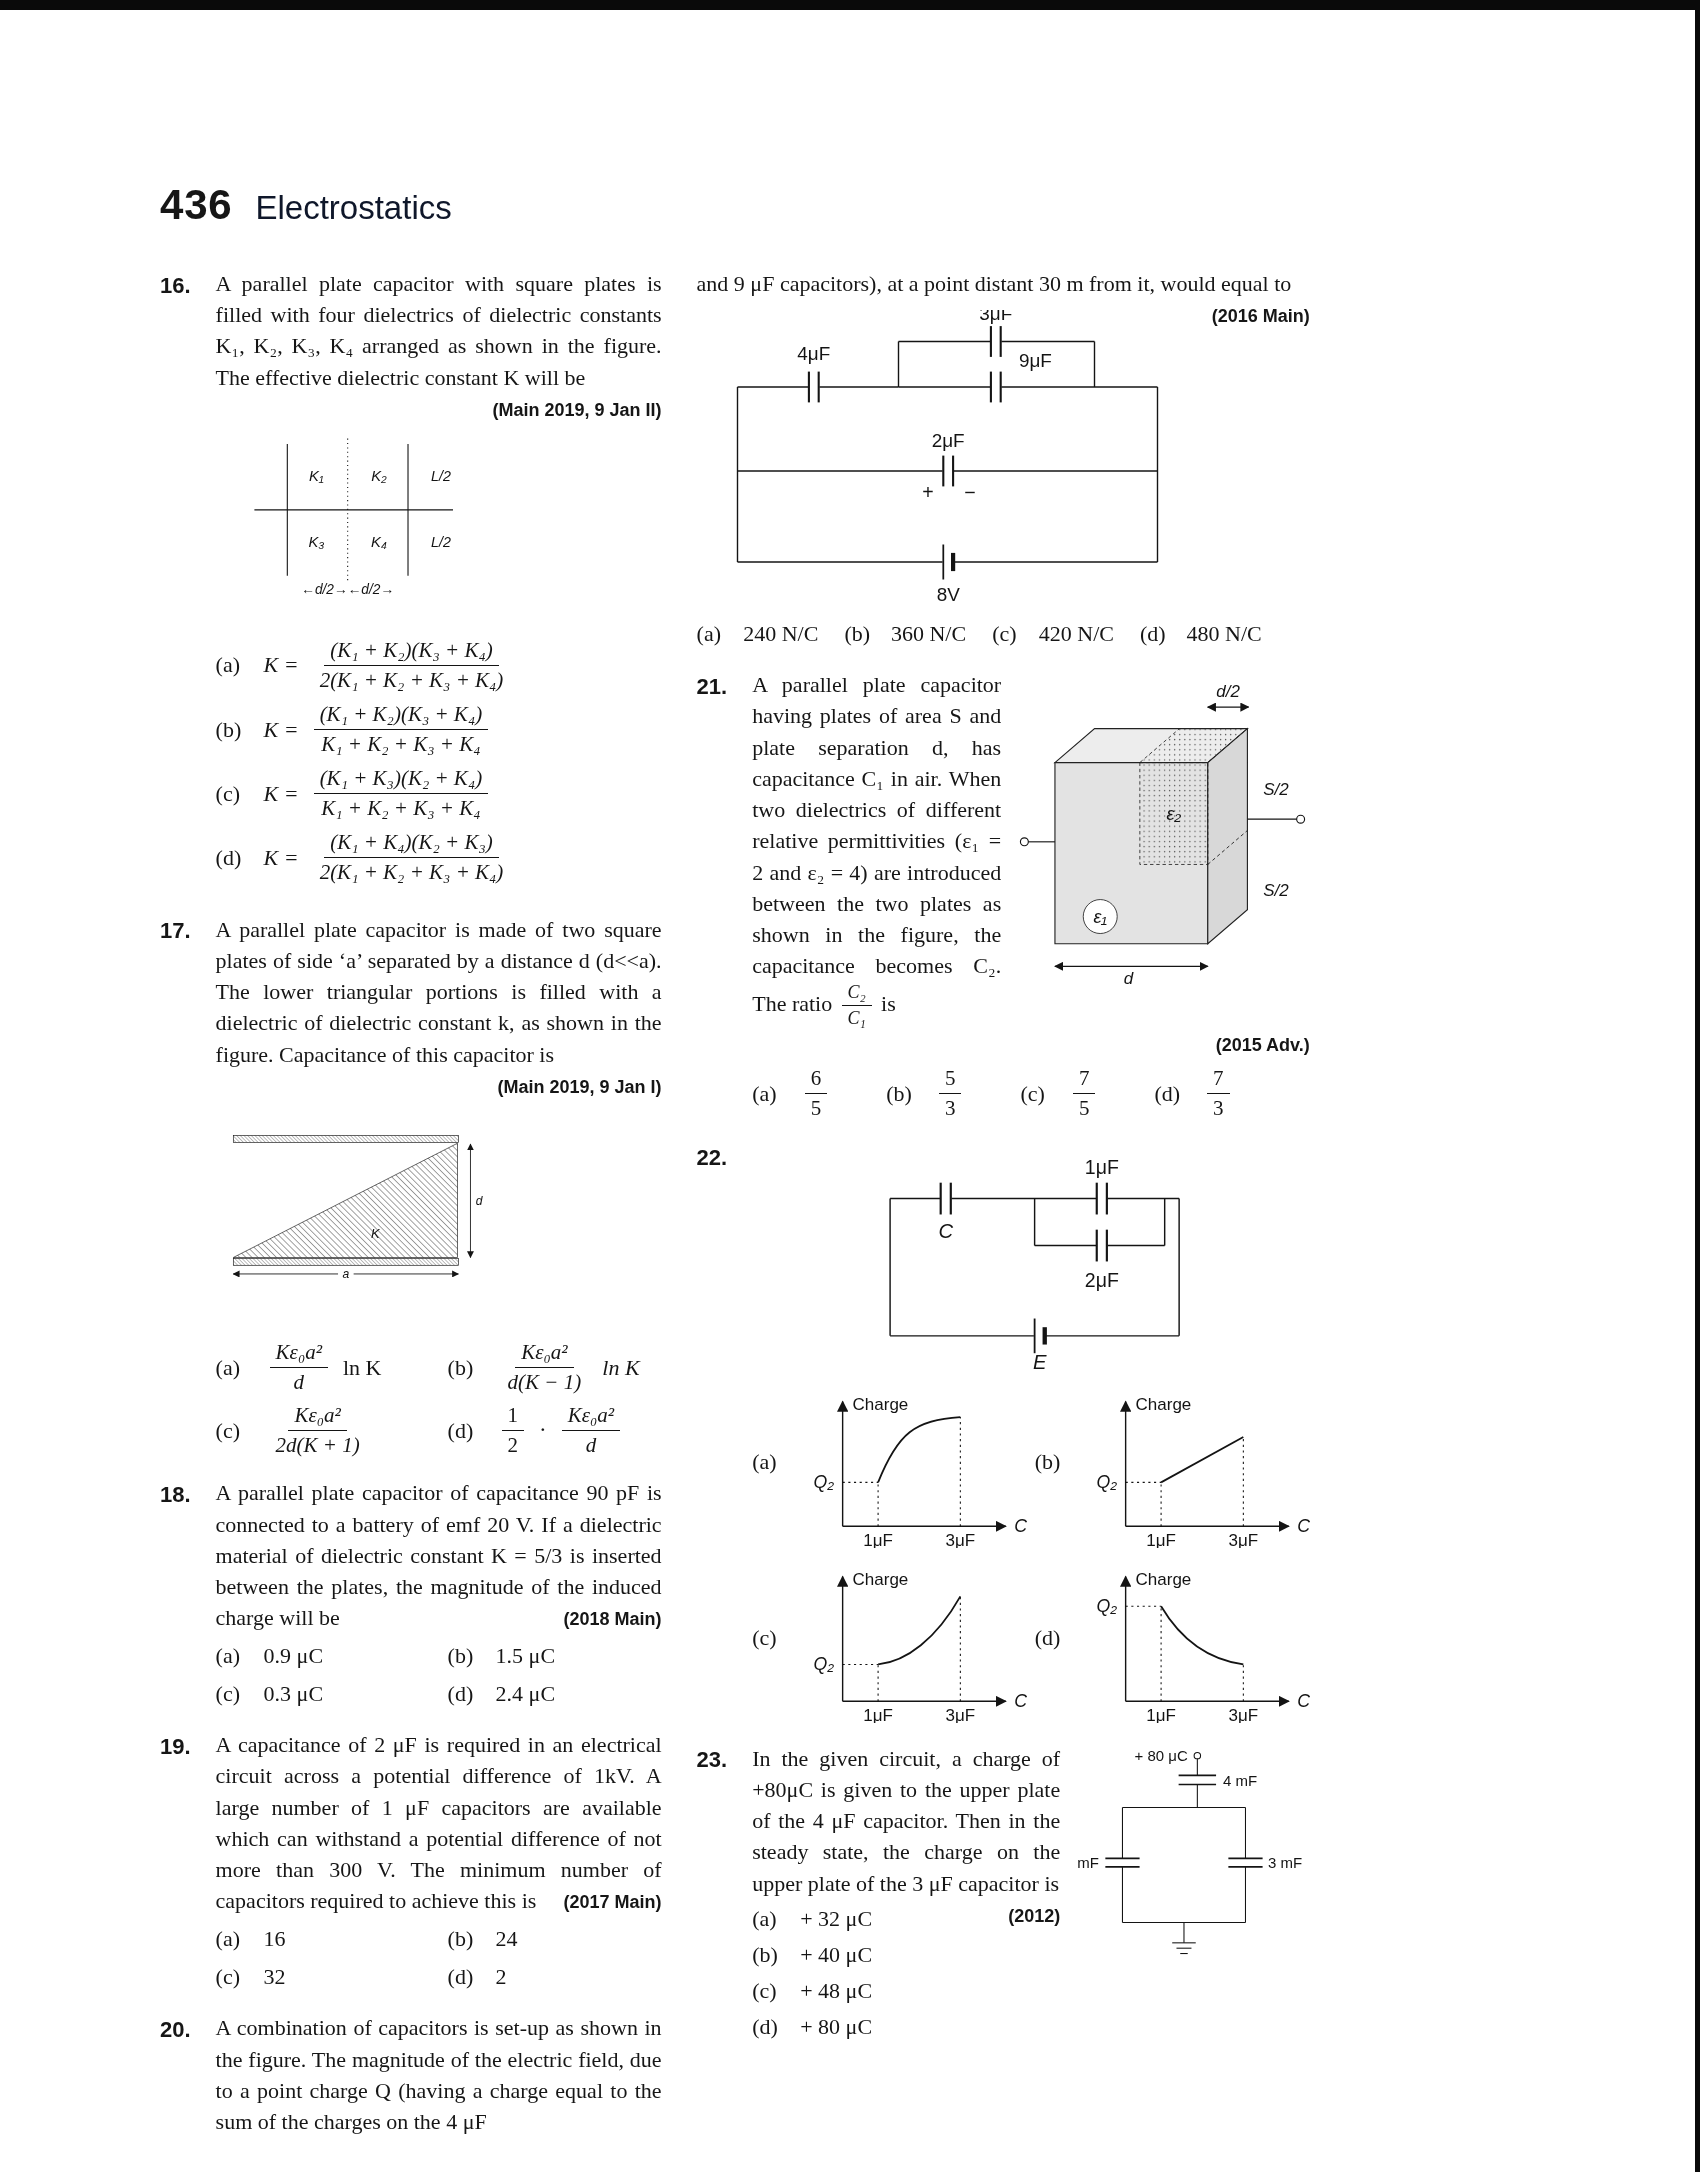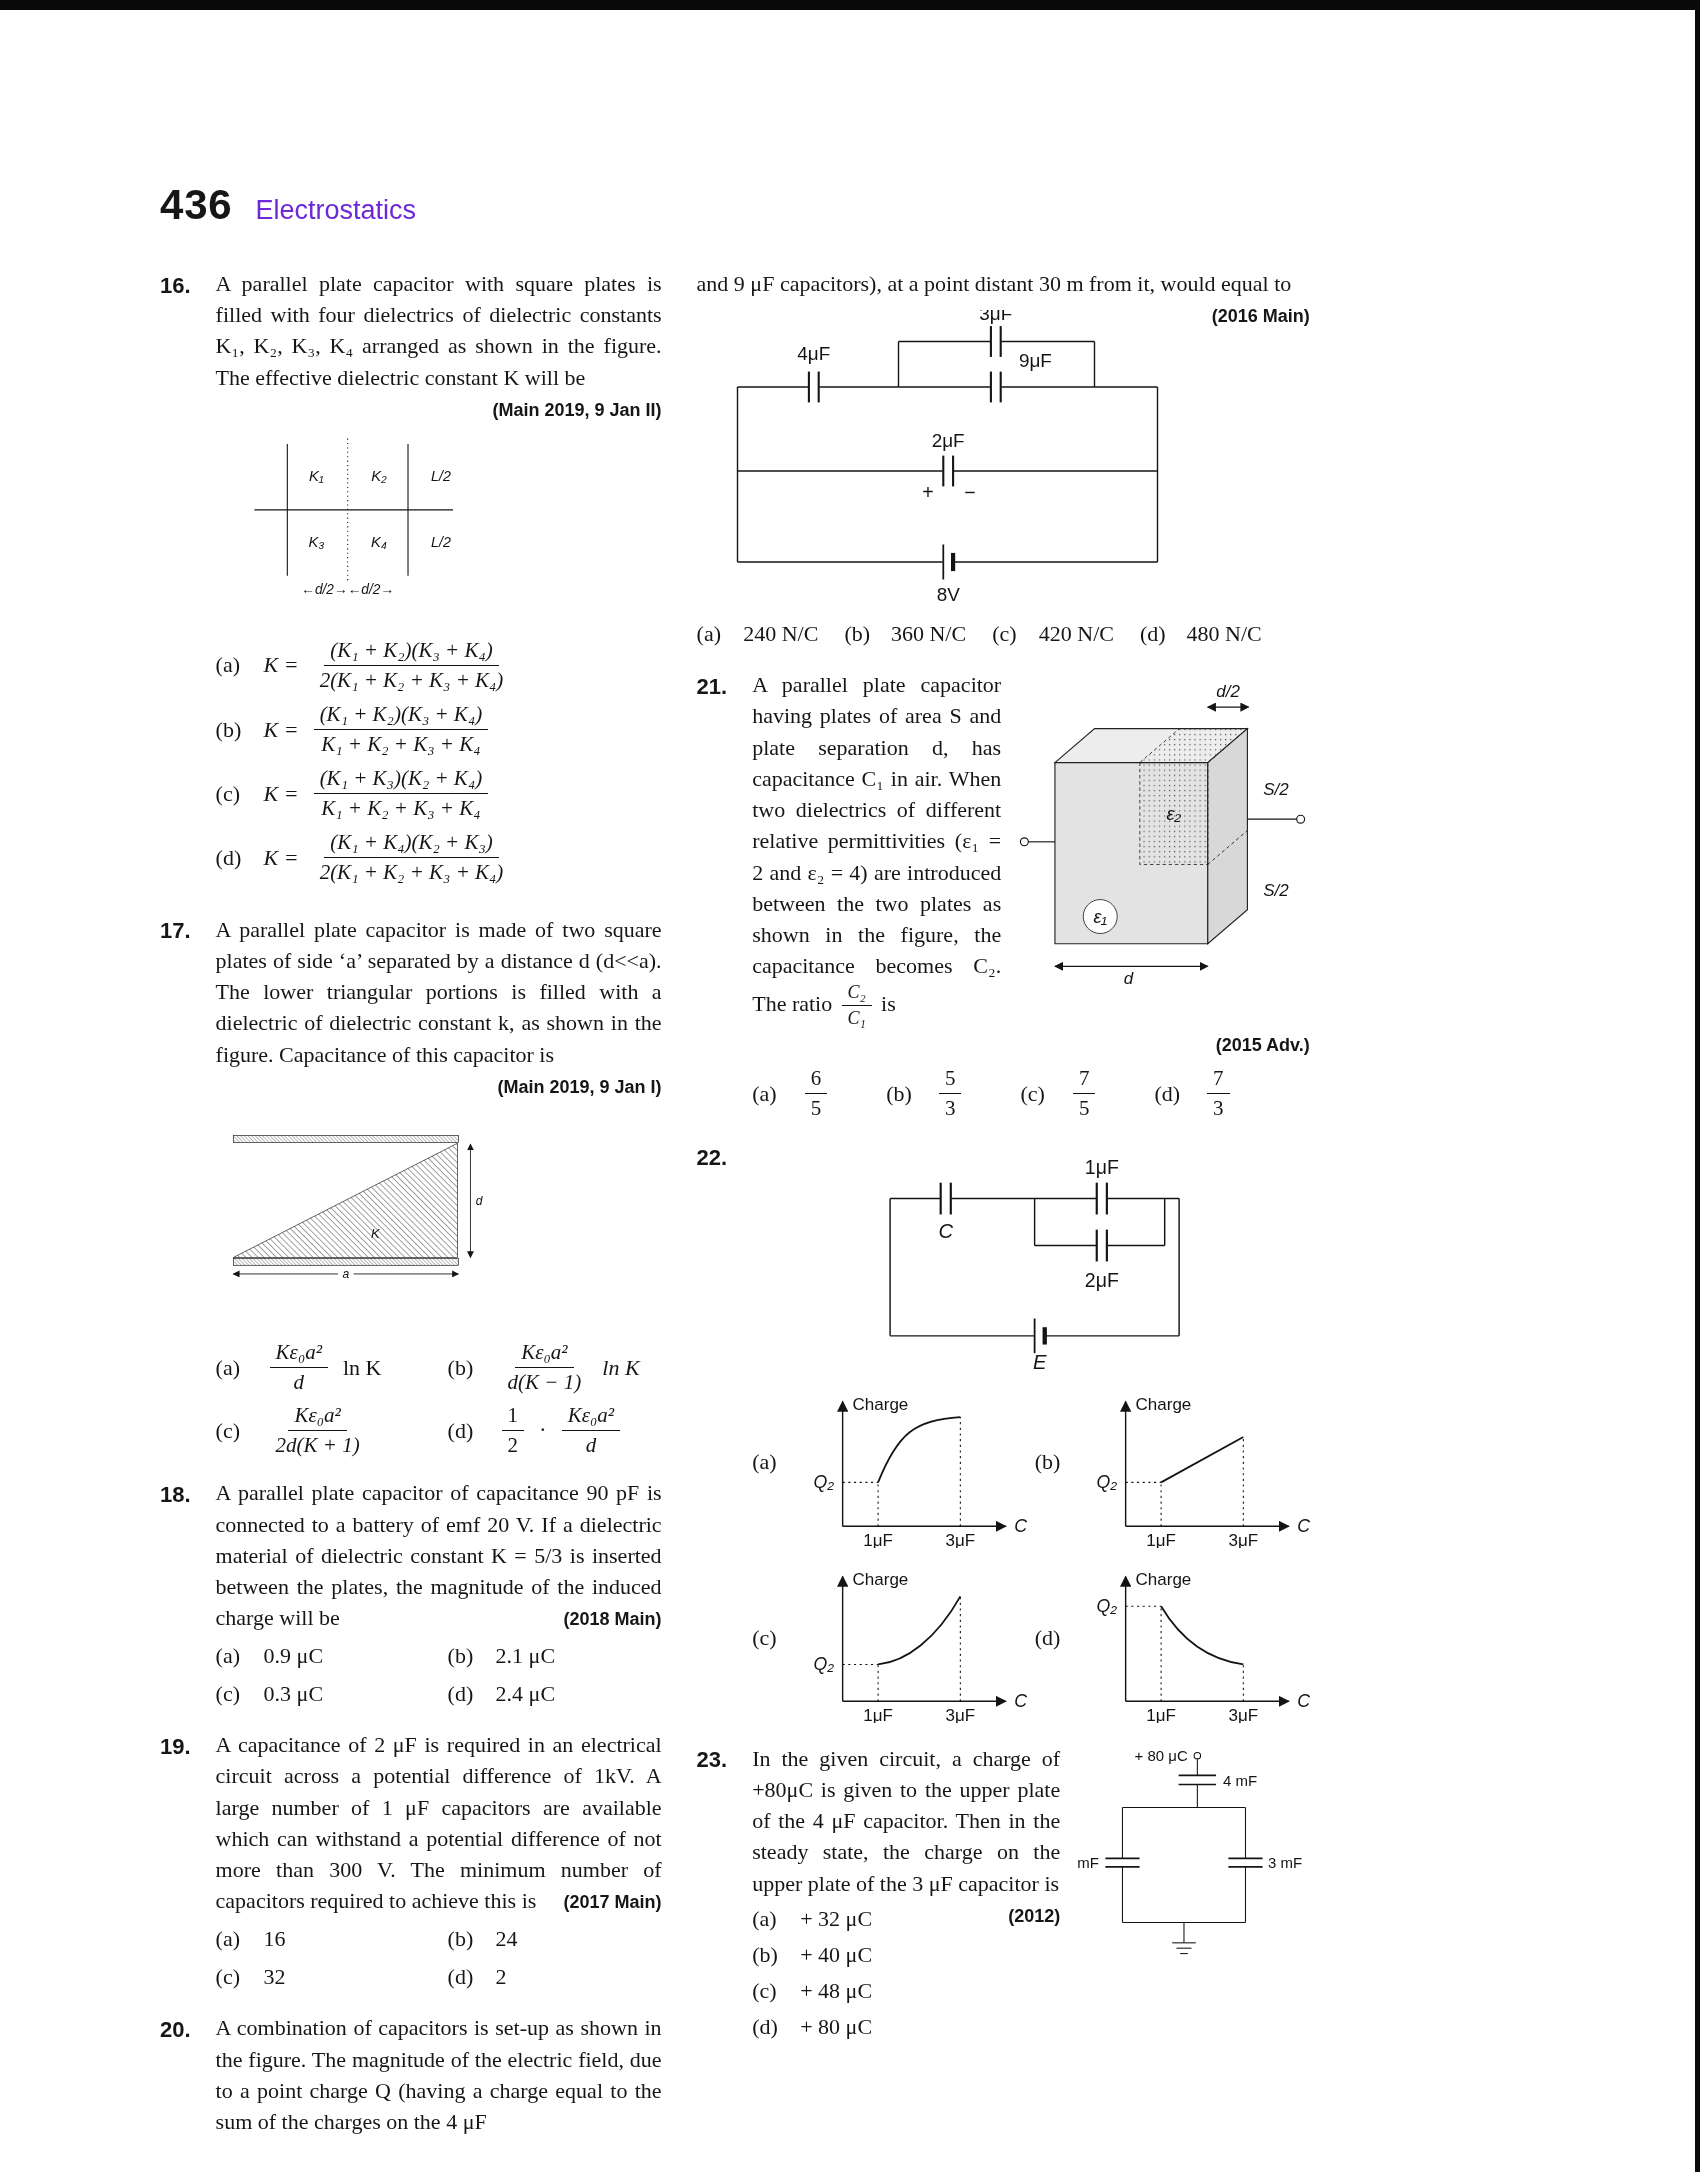--- a/index.html
+++ b/index.html
@@ -7,21 +7,21 @@
   body { font-family:"Liberation Serif","DejaVu Serif",serif; color:#161616; overflow:hidden; }
 
   .scan-top   { position:absolute; left:0; top:0; width:1700px; height:9.8px; background:#0a0a0a; }
   .scan-right { position:absolute; right:0; top:0; width:5.3px; height:2172px; background:#0a0a0a; }
 
   .page { position:relative; width:1452px; height:2172px; padding:181px 151px 30px 160px; }
 
   .page-header { display:flex; align-items:baseline; gap:23px; margin-bottom:39px;
                  font-family:"Liberation Sans","DejaVu Sans",sans-serif; }
   .page-num { font-size:42px; font-weight:bold; letter-spacing:0.8px; }
-  .chapter-title { font-size:27px; color:#6d28d9; }
+  .chapter-title { font-size:33px; color:#0f172a; }
 
   .columns { display:flex; gap:35px; }
   .col { width:672px; }
 
   .question { display:flex; gap:10.6px; margin-bottom:19.6px; font-size:22px; line-height:1.42; }
   .qnum { flex:none; width:45px; font-weight:bold; font-family:"Liberation Sans","DejaVu Sans",sans-serif; font-size:22px; padding-top:1.5px; }
   .qbody { flex:1; min-width:0; }
   .qpara { text-align:justify; }
   .tag { float:right; font-family:"Liberation Sans","DejaVu Sans",sans-serif; font-weight:bold; font-size:18px; margin-left:13.6px; position:relative; top:5px; }
   .tagline { text-align:right; font-family:"Liberation Sans","DejaVu Sans",sans-serif; font-weight:bold; font-size:18px; margin:3px 0 7.6px; clear:both; }
@@ -218,21 +218,21 @@
         <div class="qbody">
           <p class="qpara"><span>A parallel plate capacitor of capacitance 90 pF is connected to a battery of emf 20 V. If a dielectric material of dielectric constant K = 5/3 is inserted between the plates, the magnitude of the induced charge will be</span>
             <span class="tag">(2018 Main)</span></p>
           <div class="opts-grid2">
             <div class="opt">
                 <span class="opt-label">(a)</span>
                 <span>0.9 μC</span>
               </div>
             <div class="opt">
                 <span class="opt-label">(b)</span>
-                <span>2.1 μC</span>
+                <span>1.5 μC</span>
               </div>
             <div class="opt">
                 <span class="opt-label">(c)</span>
                 <span>0.3 μC</span>
               </div>
             <div class="opt">
                 <span class="opt-label">(d)</span>
                 <span>2.4 μC</span>
               </div>
           </div>

